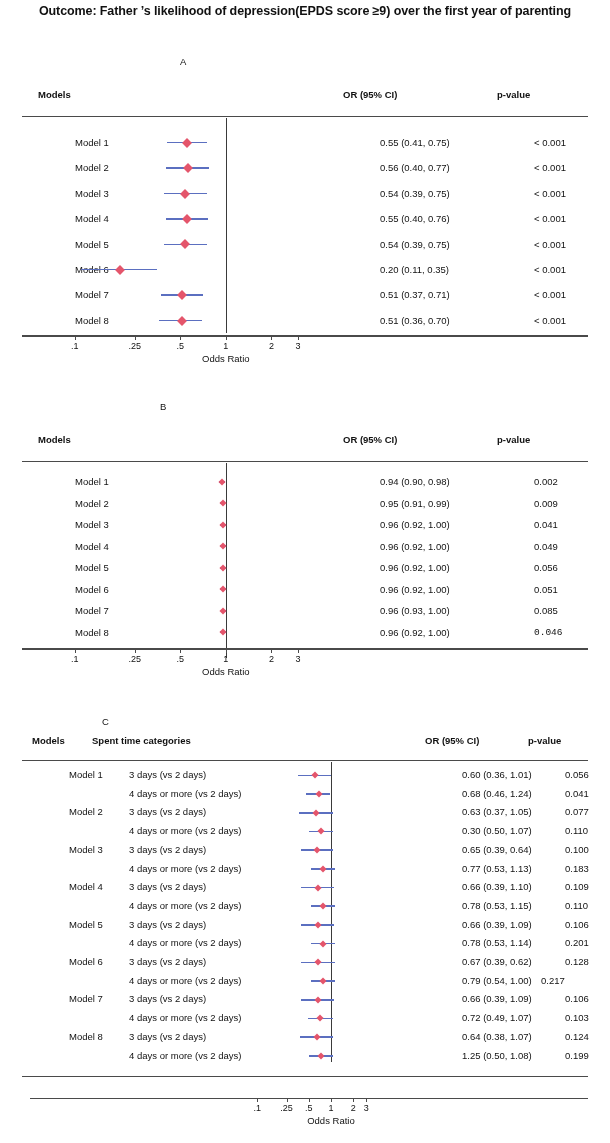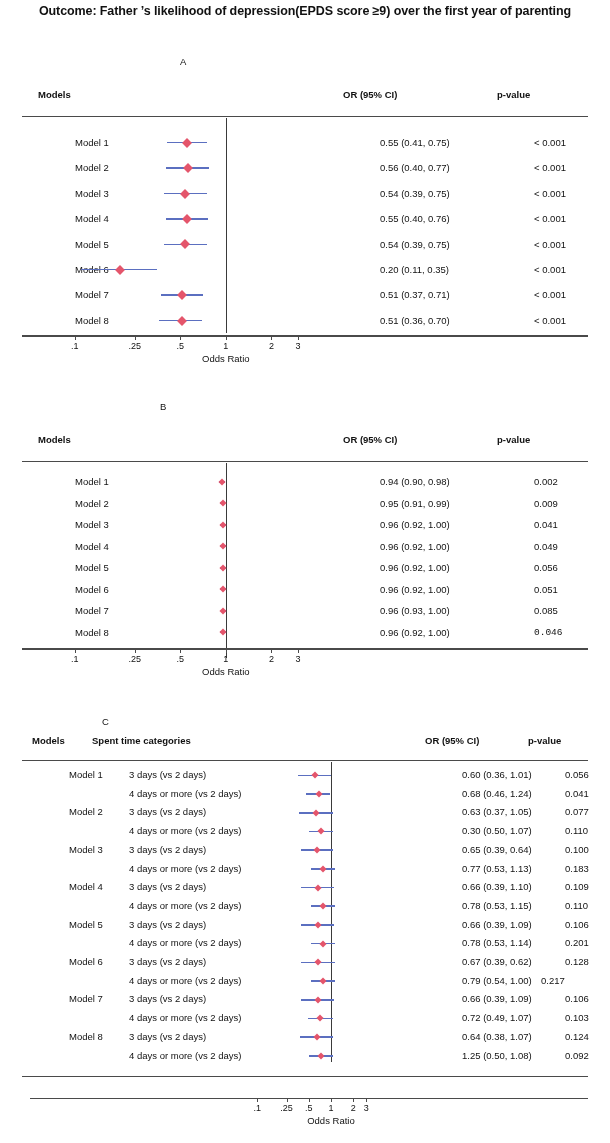--- a/index.html
+++ b/index.html
@@ -381,21 +381,21 @@
       <div class="cell" style="left: 32px; line-height: 18.7px;">Model 8</div>
       <div class="cell" style="left: 92px; line-height: 18.7px;">3 days (vs 2 days)</div>
       <div class="cell" style="left: 425px; line-height: 18.7px;">0.64 (0.38, 1.07)</div>
       <div class="cell" style="left: 528px; line-height: 18.7px;">0.124</div>
     </div>
     <div class="ci" style="left: 299.937px; width: 33.1786px; top: 328.35px;"></div>
     <div class="pt small" style="left: 316.644px; top: 329.15px;"></div>
     <div class="row" style="position: absolute; left: 0px; right: 0px; top: 338.5px; height: 18.7px;">
       <div class="cell" style="left: 92px; line-height: 18.7px;">4 days or more (vs 2 days)</div>
       <div class="cell" style="left: 425px; line-height: 18.7px;">1.25 (0.50, 1.08)</div>
-      <div class="cell" style="left: 528px; line-height: 18.7px;">0.092</div>
+      <div class="cell" style="left: 528px; line-height: 18.7px;">0.199</div>
     </div>
     <div class="ci" style="left: 308.733px; width: 24.6813px; top: 347.05px;"></div>
     <div class="pt small" style="left: 320.861px; top: 347.85px;"></div>
     <div class="rule" style="top: 368px; left: 22px; width: 566px;"></div>
     <div class="axisline" style="top: 390px; left: 30px; width: 558px;"></div>
     <div class="tick" style="left: 257.152px; top: 390px;"></div>
     <div class="ticklabel" style="left: 257.152px; top: 395px;">.1</div>
     <div class="tick" style="left: 286.518px; top: 390px;"></div>
     <div class="ticklabel" style="left: 286.518px; top: 395px;">.25</div>
     <div class="tick" style="left: 308.733px; top: 390px;"></div>

